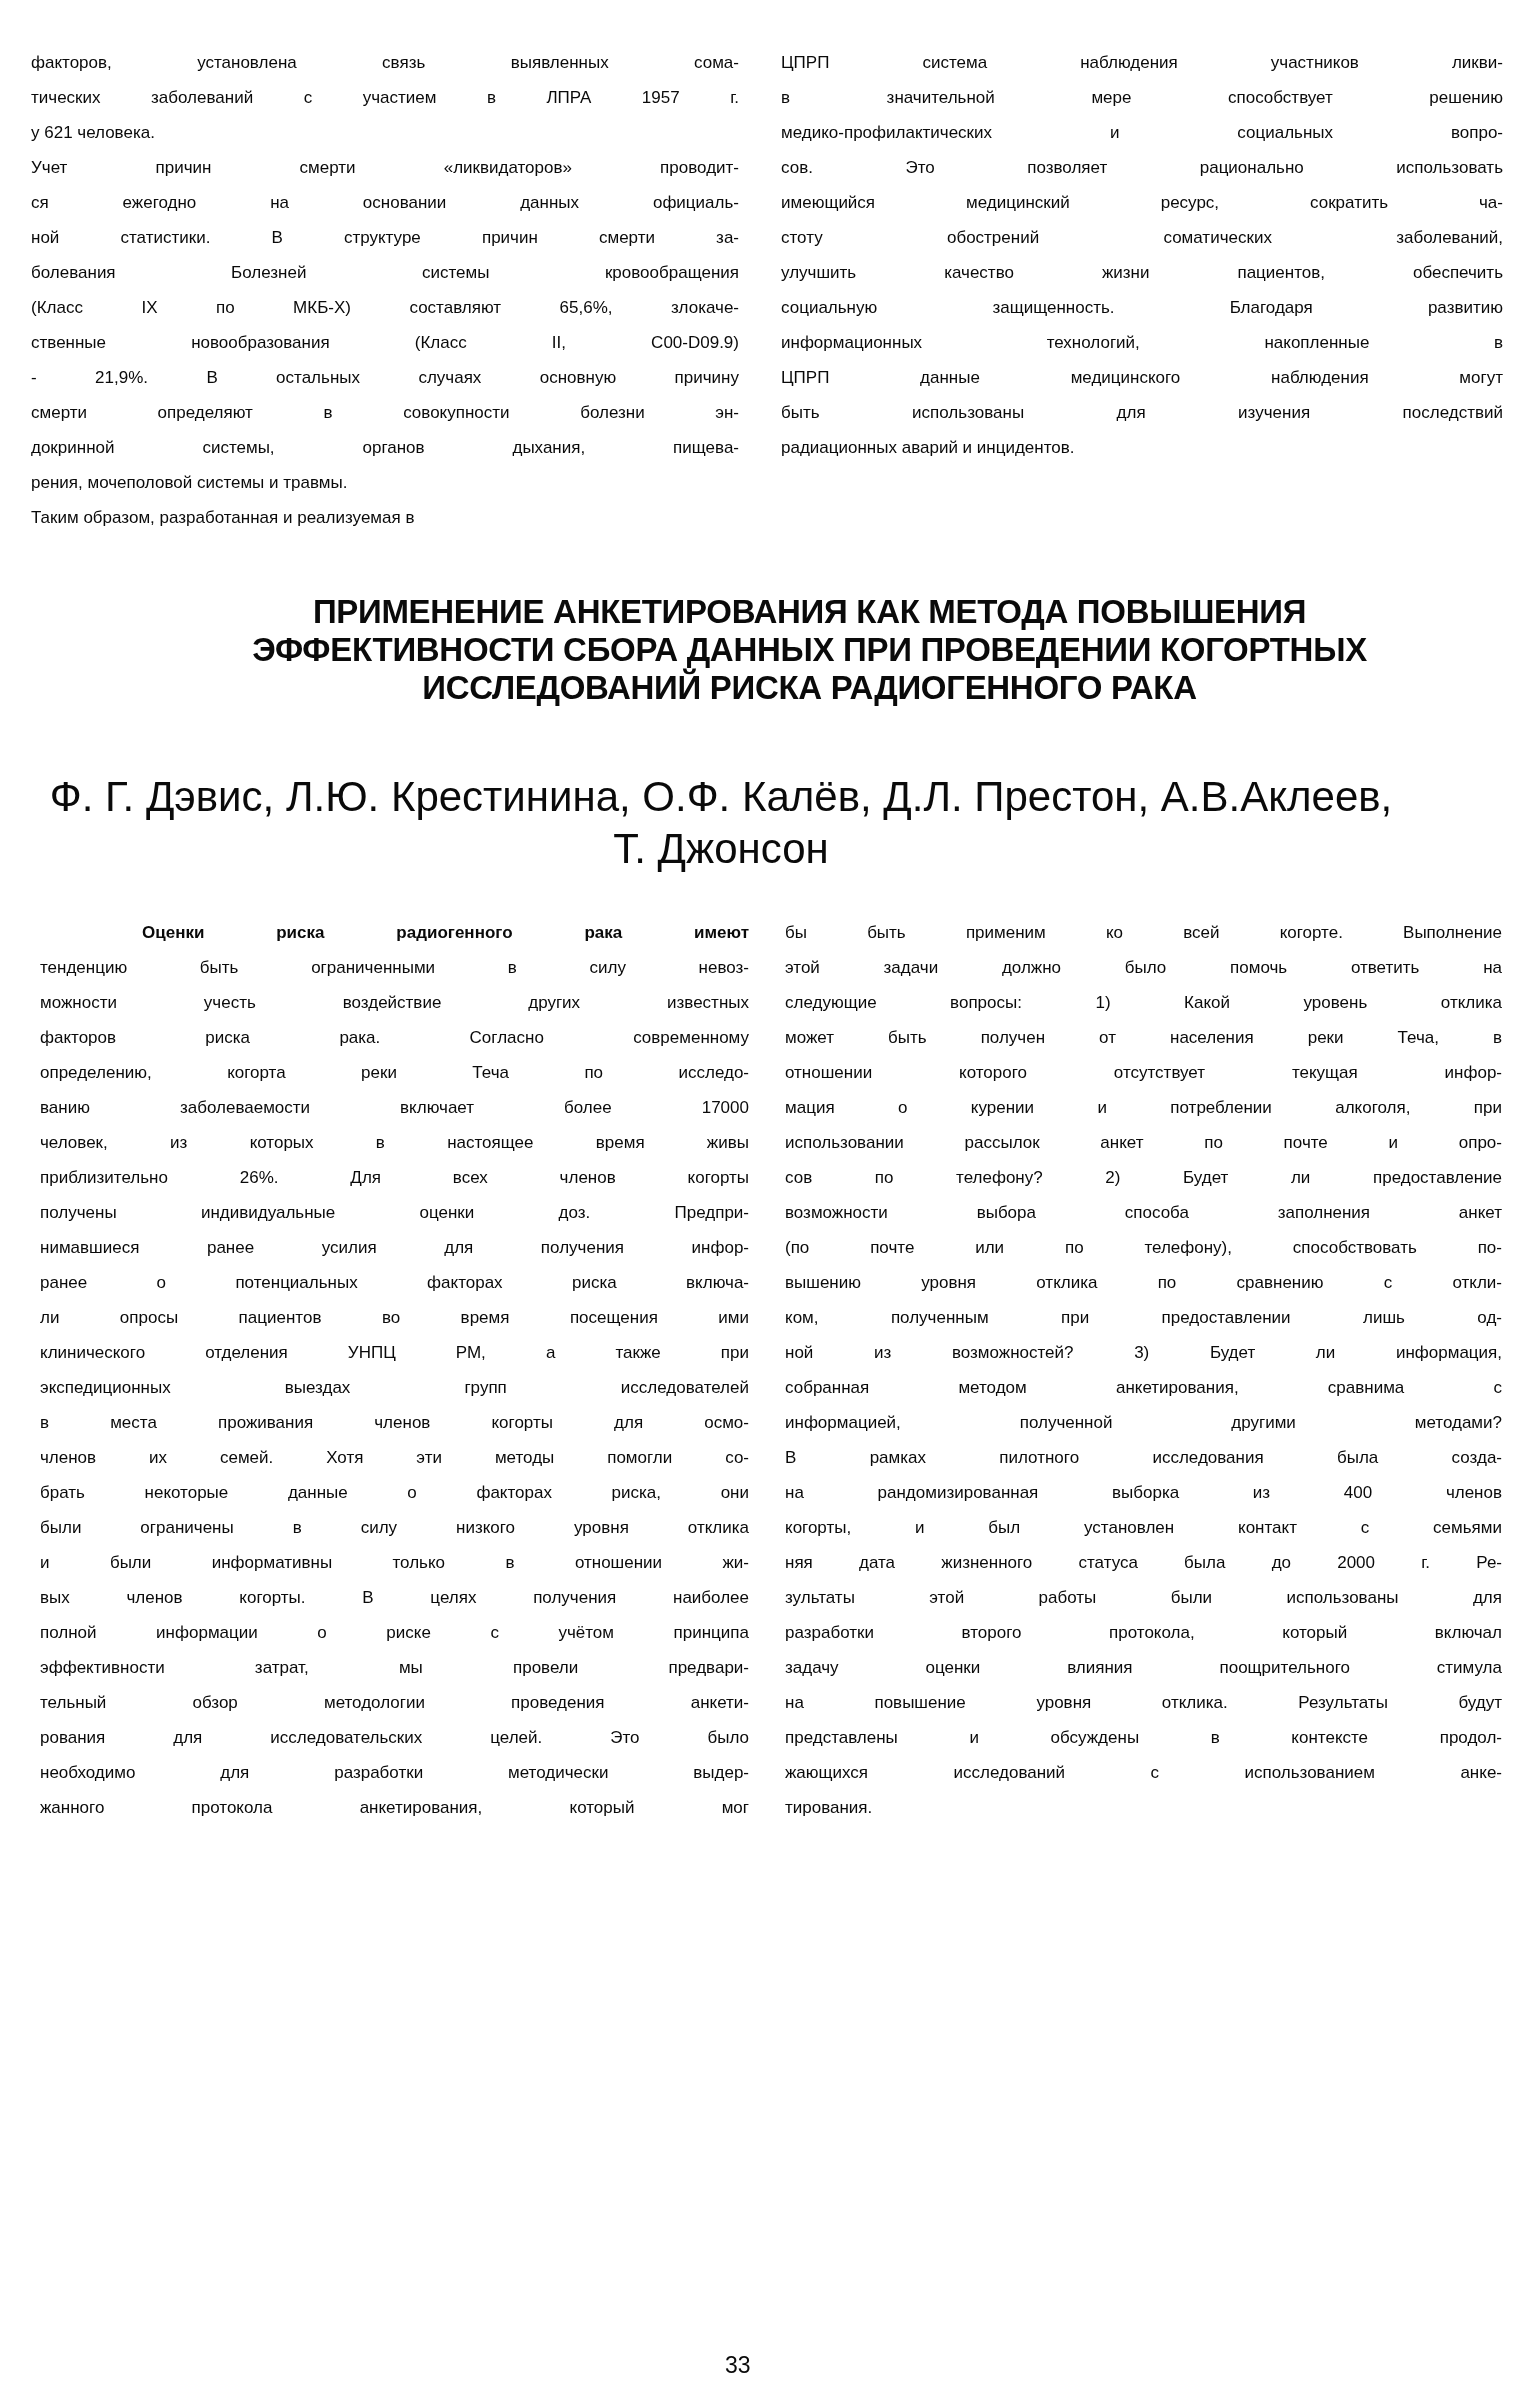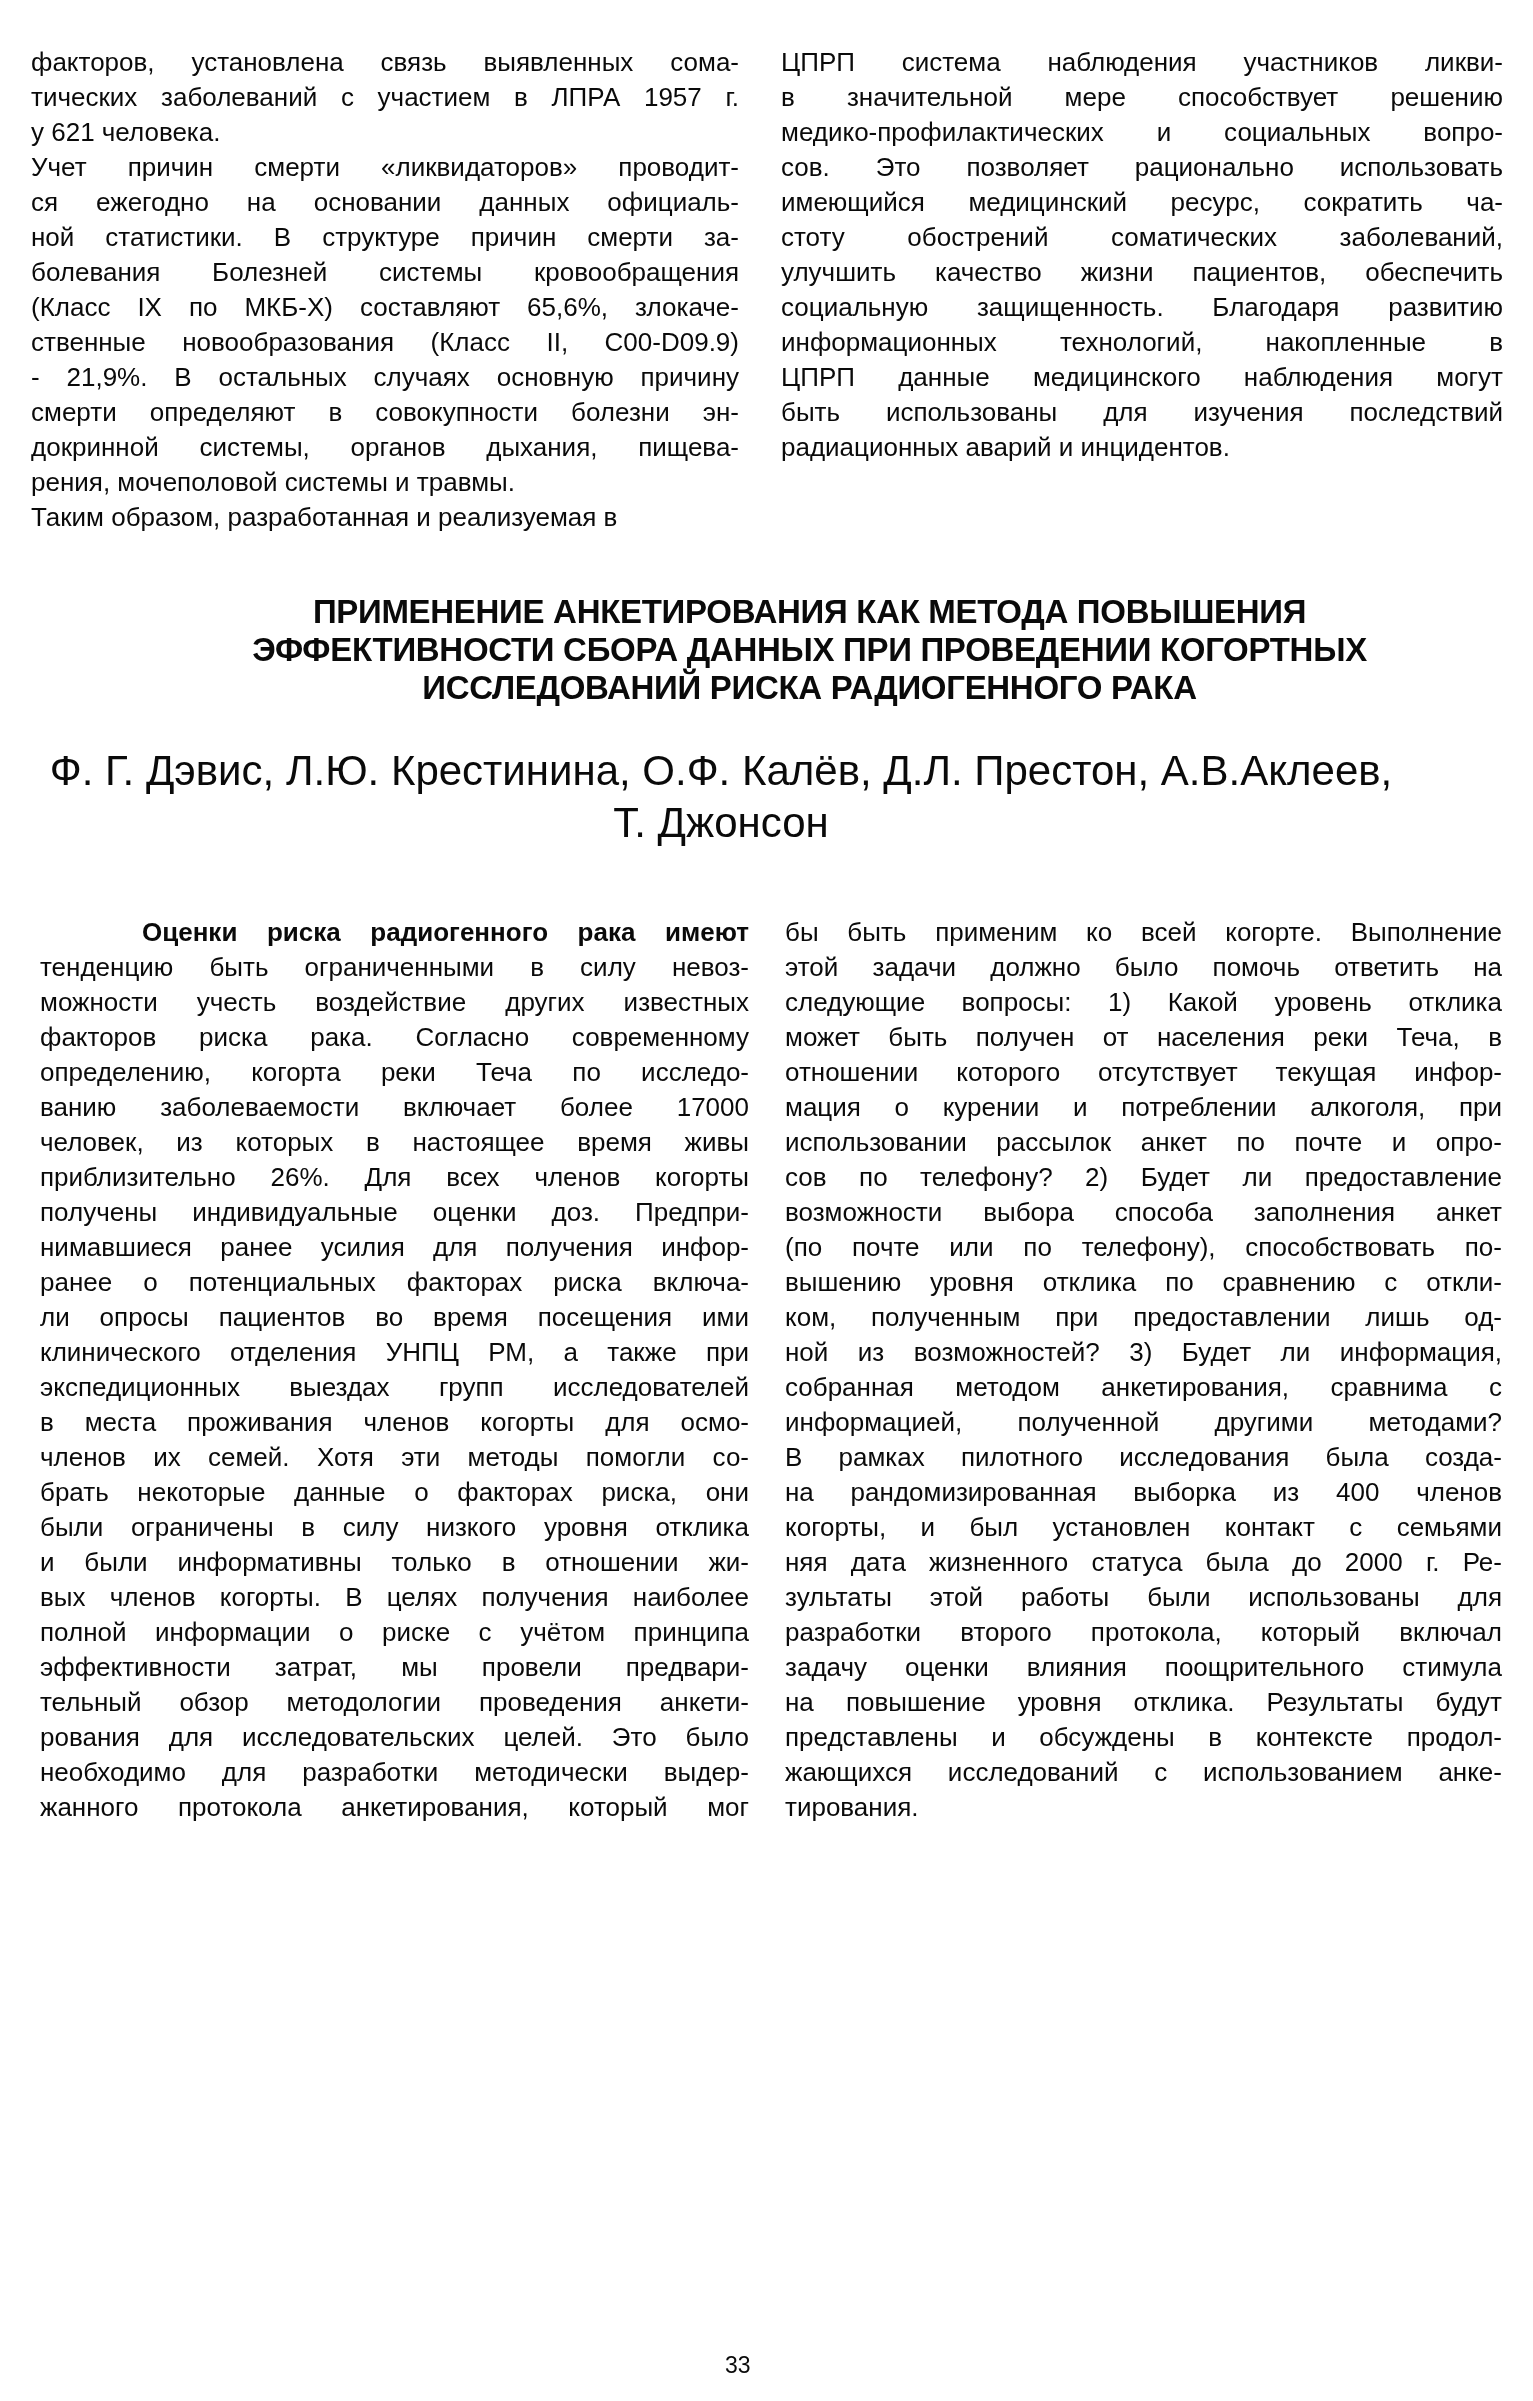--- a/index.html
+++ b/index.html
@@ -1,26 +1,26 @@
 <!DOCTYPE html>
 <html style="font-size:10.2px"><head>
 <meta charset="utf-8">
 <style>
   html, body { margin: 0; padding: 0; background: #ffffff; }
   body { width: 1533px; height: 2401px; position: relative; overflow: hidden; color: #0a0a0a; }
   .page { position: absolute; inset: 0; font-family: "Liberation Sans", sans-serif; }
-  .col { position: absolute; font-size: 26px; line-height: 35px; text-align: justify; }
+  .col { position: absolute; font-size: 17px; line-height: 35px; text-align: justify; }
   .col .line { display: block; white-space: nowrap; text-align-last: justify; overflow: hidden; }
   .col .line.last { text-align-last: left; }
   .top-left { left: 31px; top: 45px; width: 708px; }
   .top-right { left: 781px; top: 45px; width: 722px; }
   .title { position: absolute; left: 0; width: 1533px; top: 593px; text-align: center;
            font-family: "Liberation Sans", sans-serif; font-weight: bold; font-size: 33px; line-height: 38px; letter-spacing: -0.3px; margin-left: 43px; }
   .title .tline { display: block; }
-  .authors { position: absolute; left: 0; width: 1442px; top: 745px; text-align: center; font-size: 42px; line-height: 52px; }
+  .authors { position: absolute; left: 0; width: 1442px; top: 771px; text-align: center; font-size: 42px; line-height: 52px; }
   .authors .aline { display: block; }
   .bot-left { left: 40px; top: 915px; width: 709px; }
   .bot-right { left: 785px; top: 915px; width: 717px; }
   .indent { padding-left: 102px; font-weight: bold; }
   .page-number { position: absolute; left: 725px; top: 2352px; font-size: 23px; }
 </style>
 </head>
 <body>
 
 <div class="page">

